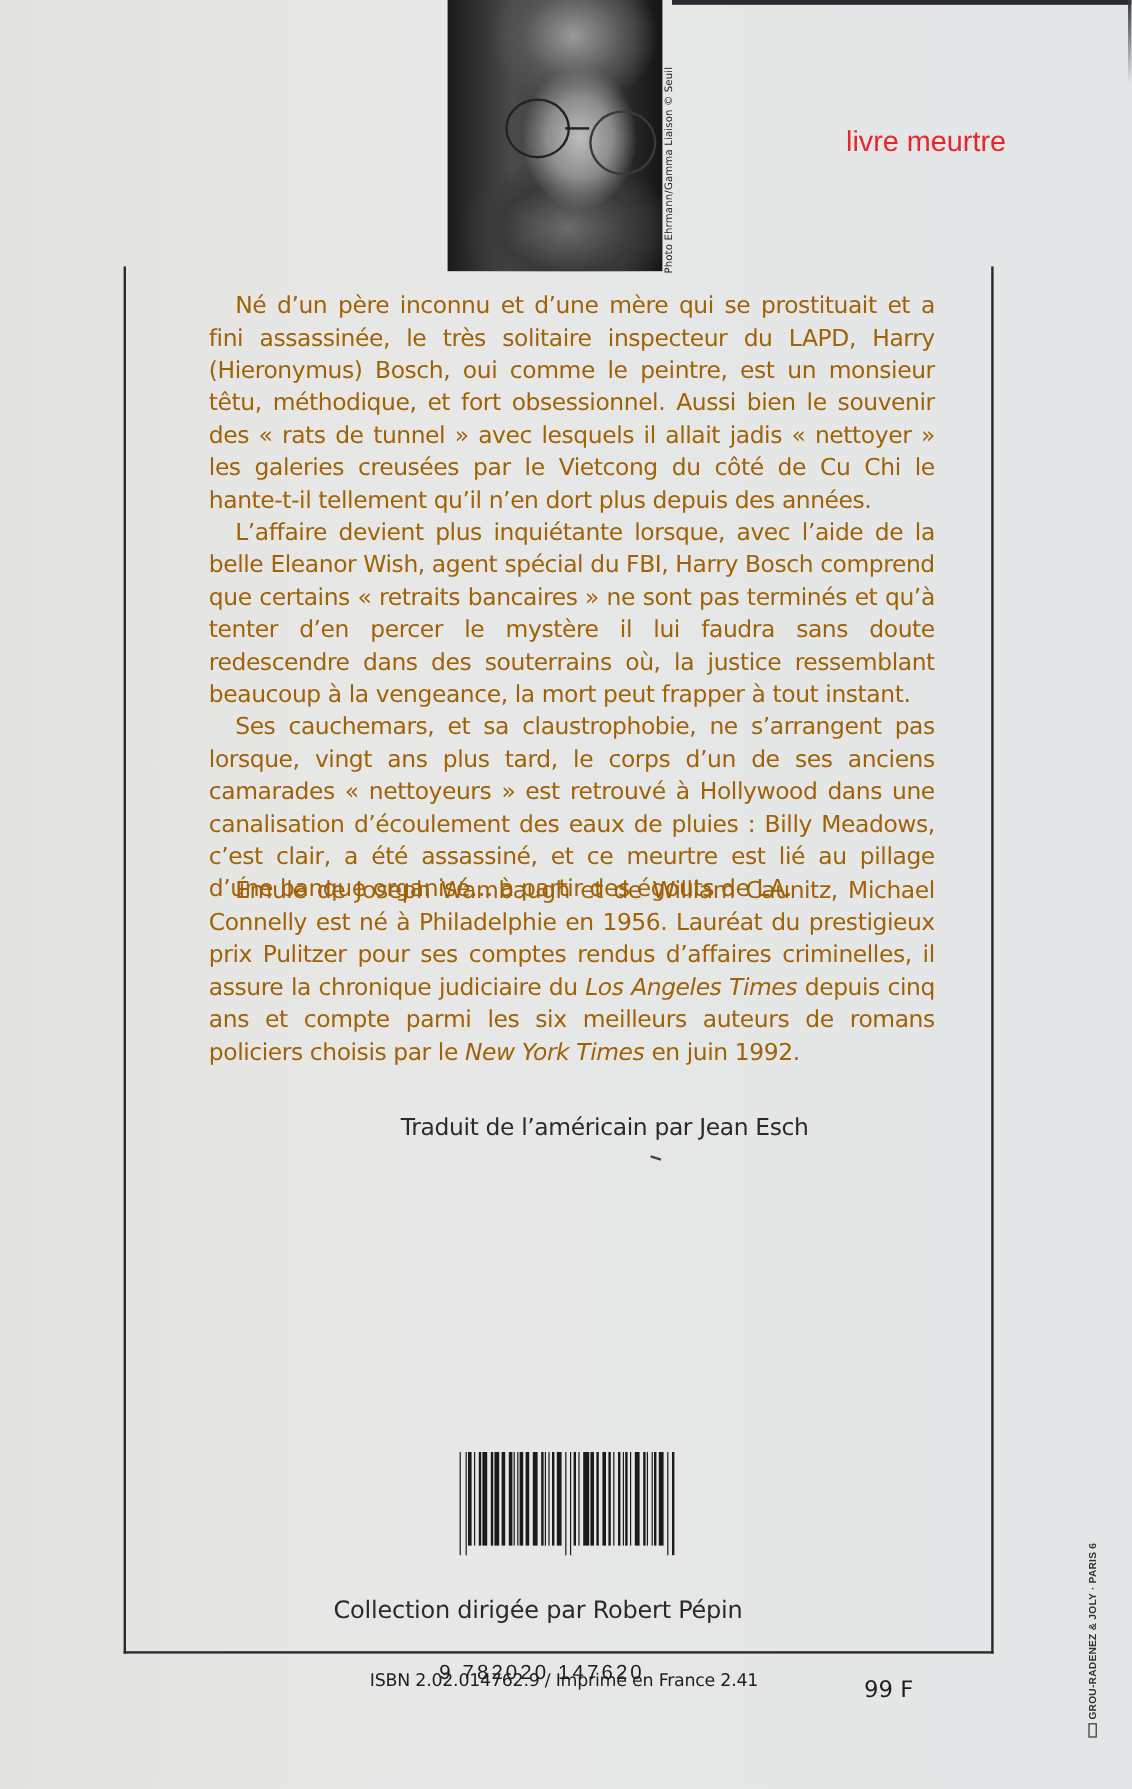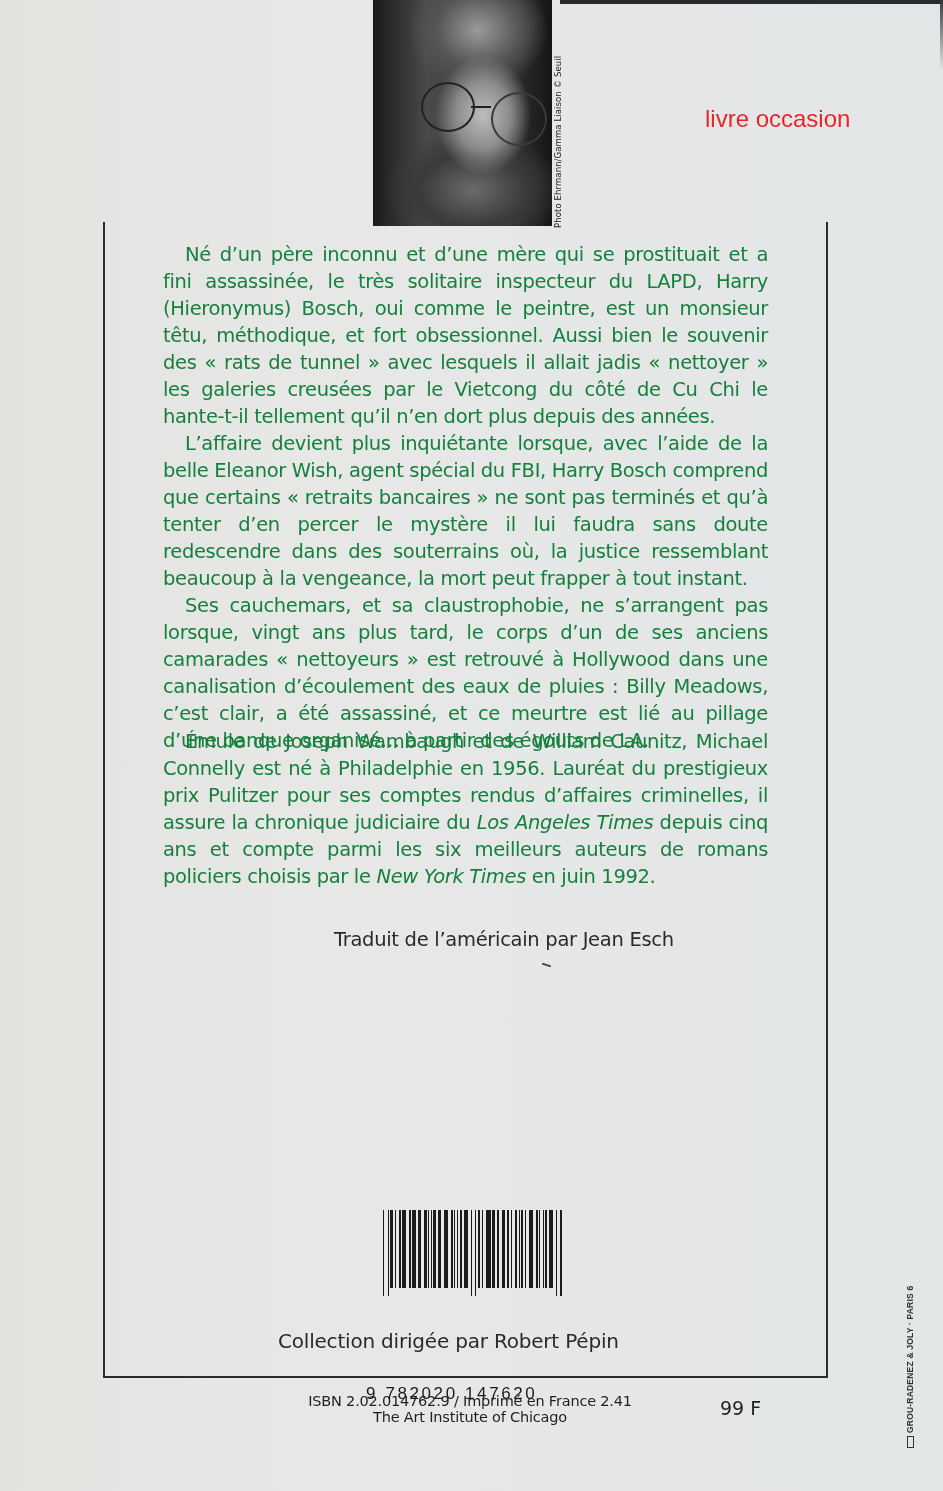--- a/index.html
+++ b/index.html
@@ -47,23 +47,23 @@
       font-family: "Liberation Sans", sans-serif; font-size: 24px;
       color: #e8262a; white-space: nowrap;
     }
     
     .frame {
       position: absolute; left: 103px; top: 222px; width: 725px; height: 1156px;
       border-left: 2px solid #2b2b2b; border-right: 2px solid #2b2b2b; border-bottom: 2px solid #2b2b2b;
       box-sizing: border-box;
     }
     .text-block {
-      position: absolute; left: 163px; width: 605px;
+      position: absolute; left: 174px; width: 605px;
       font-family: "DejaVu Sans", sans-serif; font-size: 19.5px; line-height: 27px;
-      color: #15803d; text-align: justify; letter-spacing: -0.35px;
+      color: #a16207; text-align: justify; letter-spacing: -0.35px;
     }
     .text-block p { margin: 0; text-indent: 22px; }
     #synopsis { top: 241px; }
     #author-bio { top: 728px; }
     .translator {
       position: absolute; left: 298px; top: 928px;
       font-size: 19.5px; color: #2a2a2a; letter-spacing: -0.3px; white-space: nowrap; margin-left: 36px;
     }
     .tilde-mark {
       position: absolute; left: 542px; top: 964px; width: 9px; height: 2px;
@@ -113,21 +113,21 @@
 <div class="top-edge"></div>
 <div class="right-edge"></div>
 
 <div class="photo">
   <div class="glasses left"></div>
   <div class="glasses-bridge"></div>
   <div class="glasses right"></div>
 </div>
 <div class="photo-credit">Photo Ehrmann/Gamma Liaison © Seuil</div>
 
-<div class="stamp">livre occasion</div>
+<div class="stamp">livre meurtre</div>
 
 <div class="frame"></div>
 
 <div class="text-block" id="synopsis">
   <p>Né d’un père inconnu et d’une mère qui se prostituait et a fini assassinée, le très solitaire inspecteur du LAPD, Harry (Hieronymus) Bosch, oui comme le peintre, est un monsieur têtu, méthodique, et fort obsessionnel. Aussi bien le souvenir des « rats de tunnel » avec lesquels il allait jadis « nettoyer » les galeries creusées par le Vietcong du côté de Cu Chi le hante-t-il tellement qu’il n’en dort plus depuis des années.</p>
   <p>L’affaire devient plus inquiétante lorsque, avec l’aide de la belle Eleanor Wish, agent spécial du FBI, Harry Bosch comprend que certains « retraits bancaires » ne sont pas terminés et qu’à tenter d’en percer le mystère il lui faudra sans doute redescendre dans des souterrains où, la justice ressemblant beaucoup à la vengeance, la mort peut frapper à tout instant.</p>
   <p>Ses cauchemars, et sa claustrophobie, ne s’arrangent pas lorsque, vingt ans plus tard, le corps d’un de ses anciens camarades « nettoyeurs » est retrouvé à Hollywood dans une canalisation d’écoulement des eaux de pluies : Billy Meadows, c’est clair, a été assassiné, et ce meurtre est lié au pillage d’une banque organisé… à partir des égouts de LA.</p>
 </div>
 
 <div class="text-block" id="author-bio">
@@ -183,18 +183,17 @@
     <span class="guard" style="width: 1.6px; margin-right: 1.6px;"></span>
     <span class="guard" style="width: 0px; margin-right: 1.6px;"></span>
     <span class="guard" style="width: 1.6px; margin-right: 1.6px;"></span>
   </div>
 <div class="barcode-digits">9 782020 147620</div>
 
 <div class="collection">Collection dirigée par Robert Pépin</div>
 
 <div class="colophon">
   <div>ISBN 2.02.014762.9 / Imprimé en France 2.41</div>
-  <div>The Art Institute of Chicago</div>
 </div>
 
 <div class="price">99 F</div>
 
 <div class="printer"><span class="printer-logo"></span><span>GROU-RADENEZ &amp; JOLY · PARIS 6</span></div>
 
 </body></html>

